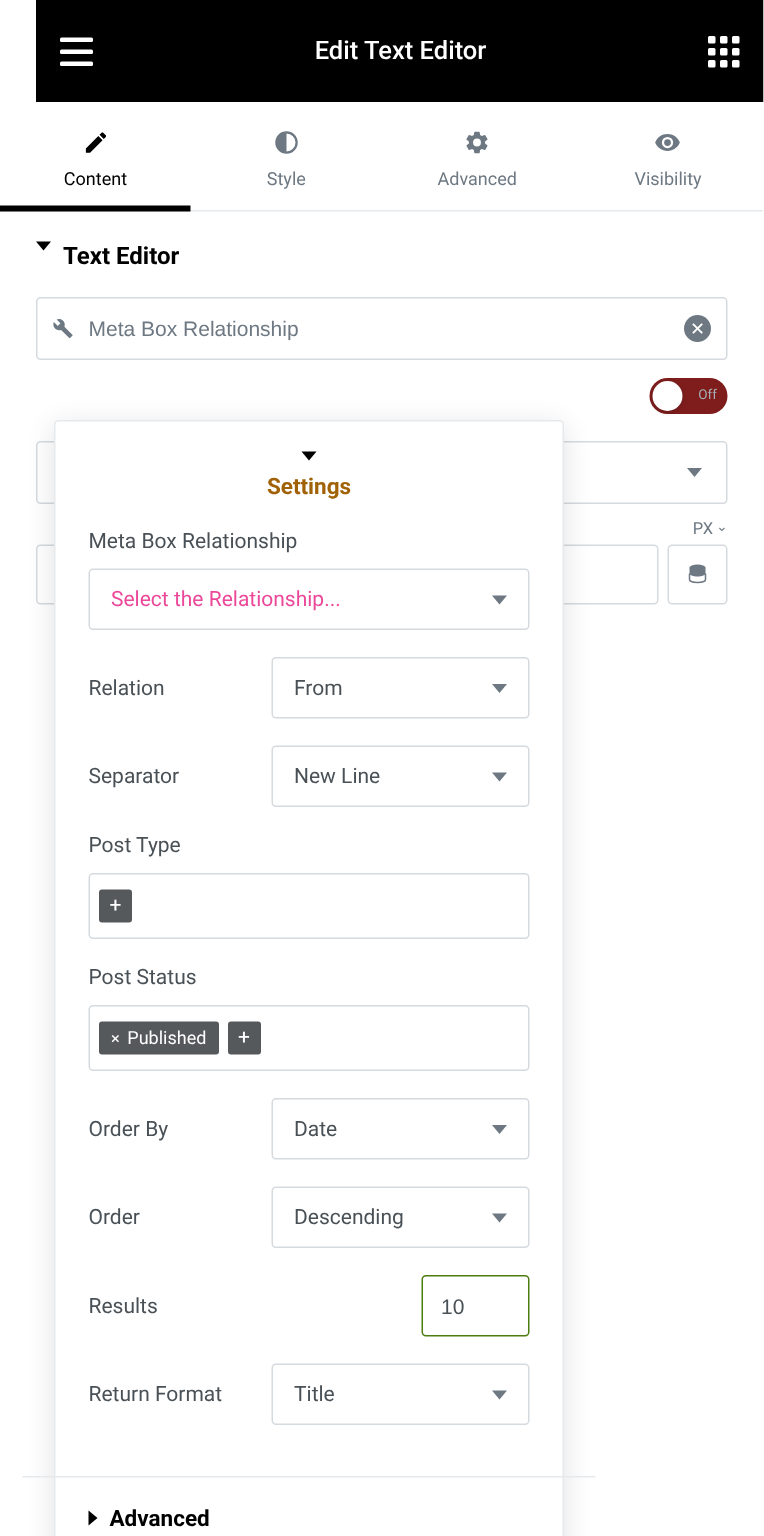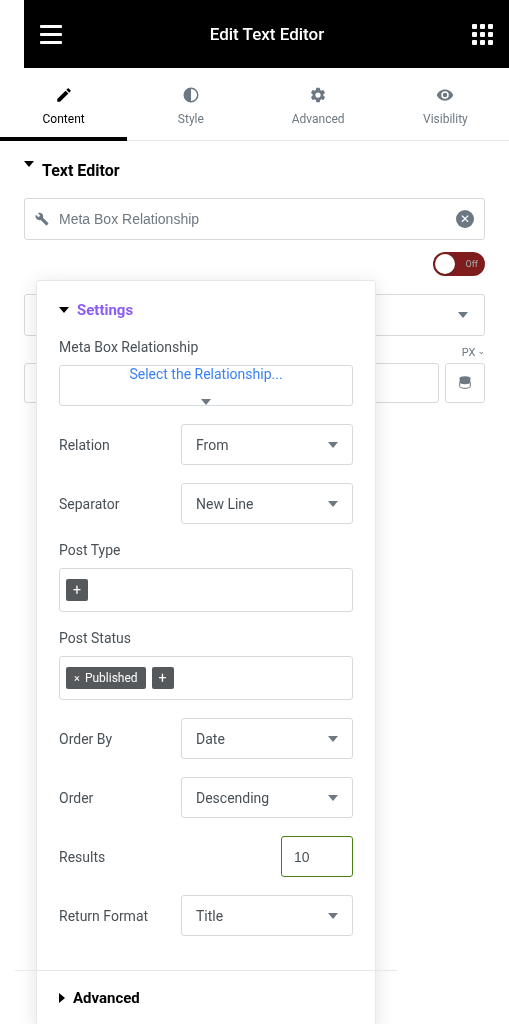--- a/index.html
+++ b/index.html
@@ -28,27 +28,27 @@
 .toggle { width: 52px; height: 24px; background: #7f1d1d; border-radius: 12px; position: relative; cursor: pointer; display: flex; align-items: center; font-size: 9px; color: #a4afb7; }
 .toggle-knob { width: 20px; height: 20px; background: #fff; border-radius: 50%; position: absolute; left: 2px; box-shadow: 0 1px 3px rgba(0,0,0,0.2); }
 .toggle-label { position: absolute; right: 7px; font-size: 9px; }
 .bg-select { border: 1px solid #d5dadf; border-radius: 3px; height: 42px; display: flex; align-items: center; justify-content: flex-end; padding: 0 16px; margin-top: 12px; }
 .px-row { display: flex; justify-content: flex-end; font-size: 11px; color: #6d7882; margin-top: 10px; gap: 2px; }
 .px-input-row { display: flex; gap: 6px; margin-top: 4px; }
 .px-input { border: 1px solid #d5dadf; border-radius: 3px; height: 40px; flex: 1; }
 .db-btn { width: 40px; height: 40px; border: 1px solid #d5dadf; border-radius: 3px; display: flex; align-items: center; justify-content: center; cursor: pointer; }
 .popover { position: absolute; left: 36px; top: 280px; width: 340px; background: #fff; border: 1px solid #e6e9ec; box-shadow: 0 4px 20px rgba(0,0,0,0.12); border-radius: 3px; padding: 0; }
 .popover-body { padding: 20px 22px 22px; }
-.popover-section-header { display: flex; align-items: center; gap: 8px; font-weight: 700; font-size: 15px; color: #8b5cf6; cursor: pointer; margin-bottom: 20px; }
+.popover-section-header { display: flex; align-items: center; gap: 8px; font-weight: 700; font-size: 15px; color: #a16207; cursor: pointer; margin-bottom: 20px; flex-direction: column; }
 .form-row { display: flex; align-items: center; margin-bottom: 18px; gap: 12px; }
 .form-label { font-size: 14px; color: #495157; width: 110px; flex-shrink: 0; }
 .form-label.full { width: auto; margin-bottom: 10px; }
 .select-box { flex: 1; border: 1px solid #d5dadf; border-radius: 3px; height: 41px; display: flex; align-items: center; justify-content: space-between; padding: 0 14px; background: #fff; cursor: pointer; font-size: 14px; color: #495157; }
 .select-box.full { width: 100%; }
-.select-box.muted { color: #3b82f6; flex-direction: column; }
+.select-box.muted { color: #ec4899; }
 .chev { width: 0; height: 0; border-left: 5px solid transparent; border-right: 5px solid transparent; border-top: 6px solid #6d7882; }
 .tag-input { border: 1px solid #d5dadf; border-radius: 3px; min-height: 44px; display: flex; align-items: center; padding: 6px; gap: 6px; flex-wrap: wrap; }
 .tag { background: #55595c; color: #fff; font-size: 12px; padding: 4px 8px; border-radius: 2px; display: flex; align-items: center; gap: 5px; }
 .tag-x { font-size: 11px; cursor: pointer; }
 .tag-add { background: #55595c; color: #fff; width: 22px; height: 22px; display: flex; align-items: center; justify-content: center; font-size: 14px; border-radius: 2px; cursor: pointer; }
 .num-input { width: 72px; border: 1px solid #4d7c0f; border-radius: 3px; height: 41px; padding: 0 12px; font-size: 14px; color: #495157; outline: none; margin-left: auto; }
 .form-col { margin-bottom: 18px; }
 .divider { border-top: 1px solid #e6e9ec; margin: 6px -22px 0; }
 .advanced-header { padding: 18px 22px; display: flex; align-items: center; gap: 8px; font-weight: 700; font-size: 15px; color: #000; cursor: pointer; }
 </style>

